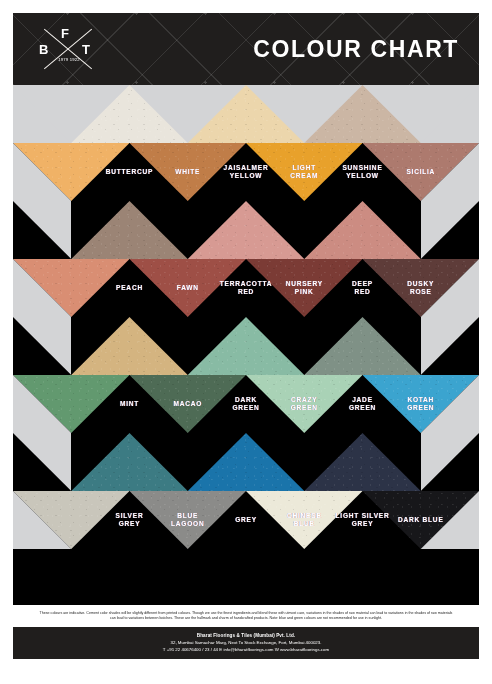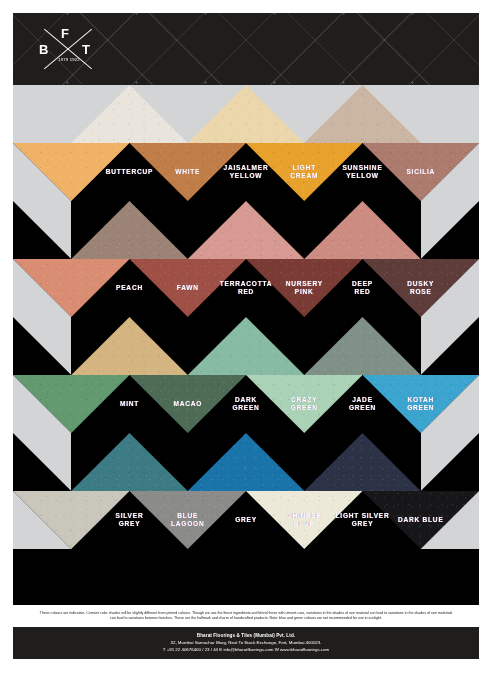--- a/index.html
+++ b/index.html
@@ -157,20 +157,21 @@
     <div id="logo">
       <div class="slash a"></div>
       <div class="slash b"></div>
       <div class="ltr ltr-b">B</div>
       <div class="ltr ltr-f">F</div>
       <div class="ltr ltr-t">T</div>
       <div class="est">1979
 1922</div>
     </div>
 
+    <div id="header-title">COLOUR CHART</div>
   </div>
 
   <div id="chart">
     <div id="blackfield"></div>
     <div id="tri-layer">
         <div class="tri up" style="left: 58.25px; top: 0px; width: 116.5px; height: 58px; background: rgb(233, 229, 220);">
           <div class="grain"></div>
         </div>
         <div class="tri up" style="left: 174.75px; top: 0px; width: 116.5px; height: 58px; background: rgb(236, 214, 172);">
           <div class="grain"></div>

